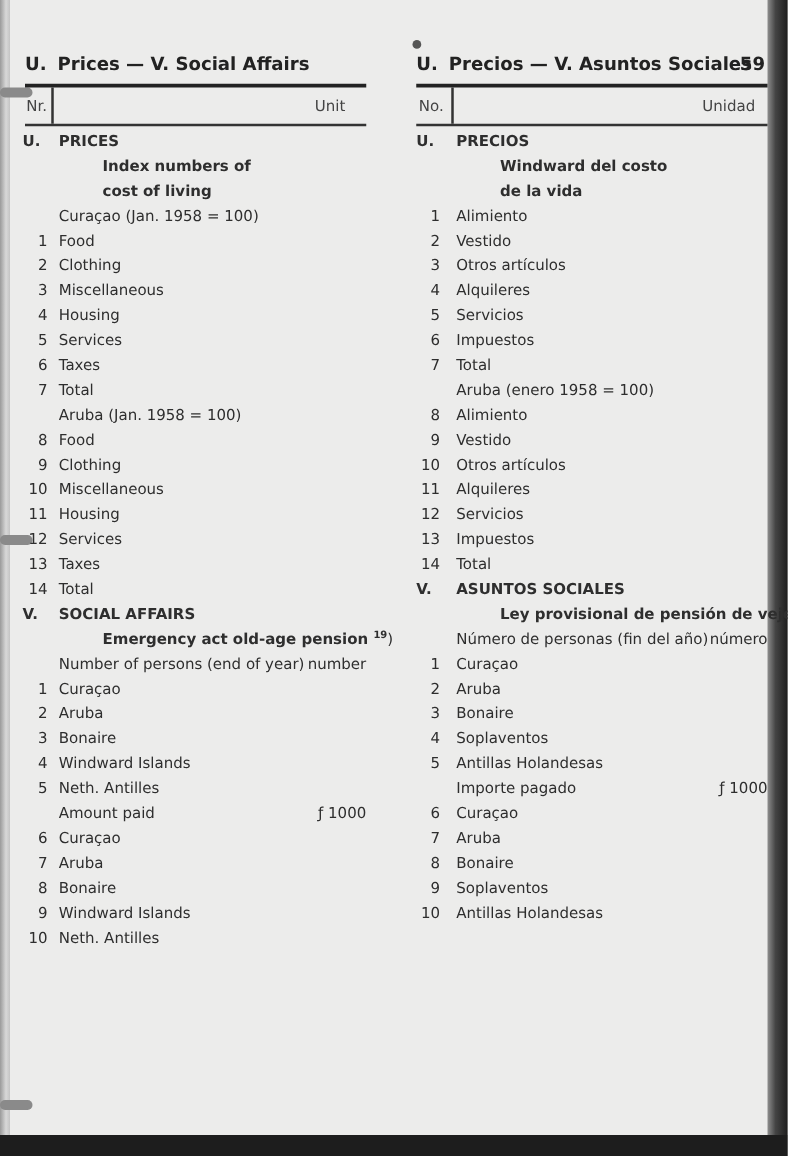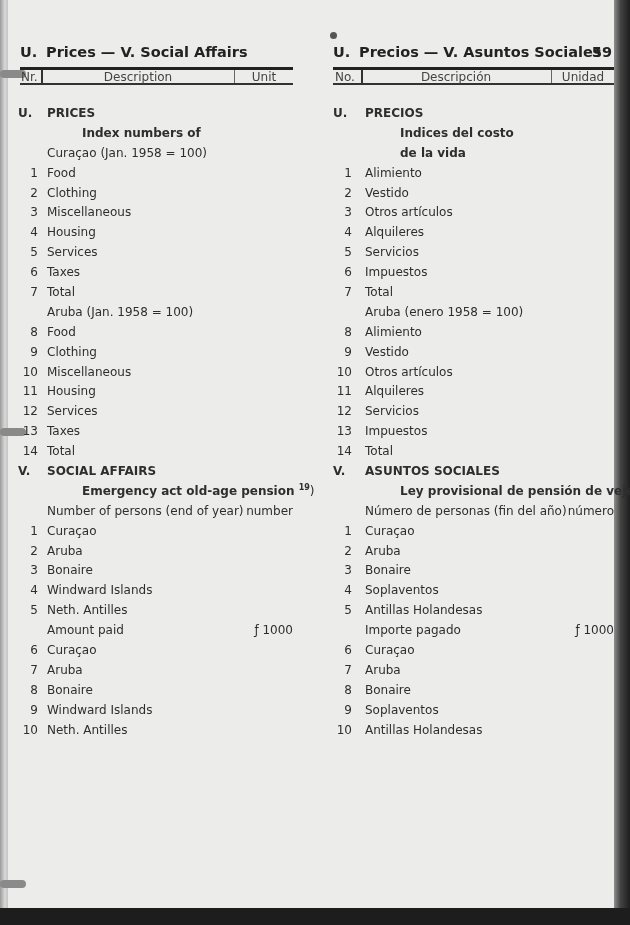--- a/index.html
+++ b/index.html
@@ -13,21 +13,21 @@
 
   .col { position:absolute; top:0; }
   .col-left { left:20px; width:273px; }
   .col-right { left:333px; width:281px; }
 
   .title { position:absolute; top:44px; left:0; right:0; height:20px; font-weight:bold; font-size:14.5px; color:#222; white-space:nowrap; }
   .title .sect { position:absolute; left:0; }
   .title .name { position:absolute; left:26px; }
   .title .pageno { position:absolute; right:2px;margin-left:26px; }
 
-  .thead { position:absolute; top:67px; left:0; right:0; height:18px; border-top:3px solid #222; border-bottom:2px solid #333; box-sizing:border-box; font-size:12px; color:#444; }
+  .thead { position:absolute; top:67px; left:0; right:0; height:34px; border-top:3px solid #222; border-bottom:2px solid #333; box-sizing:border-box; font-size:12px; color:#444; }
   .thead .c-nr { position:absolute; left:0; top:0; bottom:0; width:20px; border-right:2px solid #333; display:flex; align-items:center; padding-left:1px; }
   .col-right .thead .c-nr { width:26px; padding-left:2px; }
   .thead .c-desc { position:absolute; left:22px; top:0; bottom:0; right:58px; display:flex; align-items:center; justify-content:center; border-right:1px solid #666; }
   .col-right .thead .c-desc { left:28px; right:62px; }
   .thead .c-unit { position:absolute; right:0; top:0; bottom:0; width:58px; display:flex; align-items:center; justify-content:center;text-align:right; }
   .col-right .thead .c-unit { width:62px; }
 
   .rows { position:absolute; top:104px; left:0; right:0; }
   .row { position:relative; height:19.9px; font-size:12px; line-height:19.9px; white-space:nowrap; color:#2e2e2e; }
   .row .nr { position:absolute; left:0; width:18px; text-align:right; }
@@ -53,30 +53,32 @@
 <div class="bottom-edge"></div>
 <div class="dot"></div>
 
 <div class="col col-left">
   <div class="title">
     <span class="sect">U.</span>
     <span class="name">Prices — V.   Social Affairs</span>
   </div>
   <div class="thead">
     <div class="c-nr">Nr.</div>
-    <div class="c-desc">Description</div>
     <div class="c-unit">Unit</div>
   </div>
   <div class="rows">
       <div class="row heading">
         <span class="sec">U.</span>
         <span class="txt">PRICES</span>
       </div>
       <div class="row bold">
         <span class="txt">Index numbers of</span>
+      </div>
+      <div class="row bold">
+        <span class="txt">cost of living</span>
       </div>
       <div class="row">
         <span class="txt">Curaçao (Jan. 1958 = 100)</span>
       </div>
       <div class="row">
         <span class="nr">1</span>
         <span class="txt">Food</span>
       </div>
       <div class="row">
         <span class="nr">2</span>
@@ -192,30 +194,29 @@
 </div>
 
 <div class="col col-right">
   <div class="title">
     <span class="sect">U.</span>
     <span class="name">Precios — V.   Asuntos Sociales</span>
     <span class="pageno">59</span>
   </div>
   <div class="thead">
     <div class="c-nr">No.</div>
-    <div class="c-desc">Descripción</div>
     <div class="c-unit">Unidad</div>
   </div>
   <div class="rows">
       <div class="row heading">
         <span class="sec">U.</span>
         <span class="txt">PRECIOS</span>
       </div>
       <div class="row bold">
-        <span class="txt">Indices del costo</span>
+        <span class="txt">Windward del costo</span>
       </div>
       <div class="row bold">
         <span class="txt">de la vida</span>
       </div>
       <div class="row">
         <span class="nr">1</span>
         <span class="txt">Alimiento</span>
       </div>
       <div class="row">
         <span class="nr">2</span>

